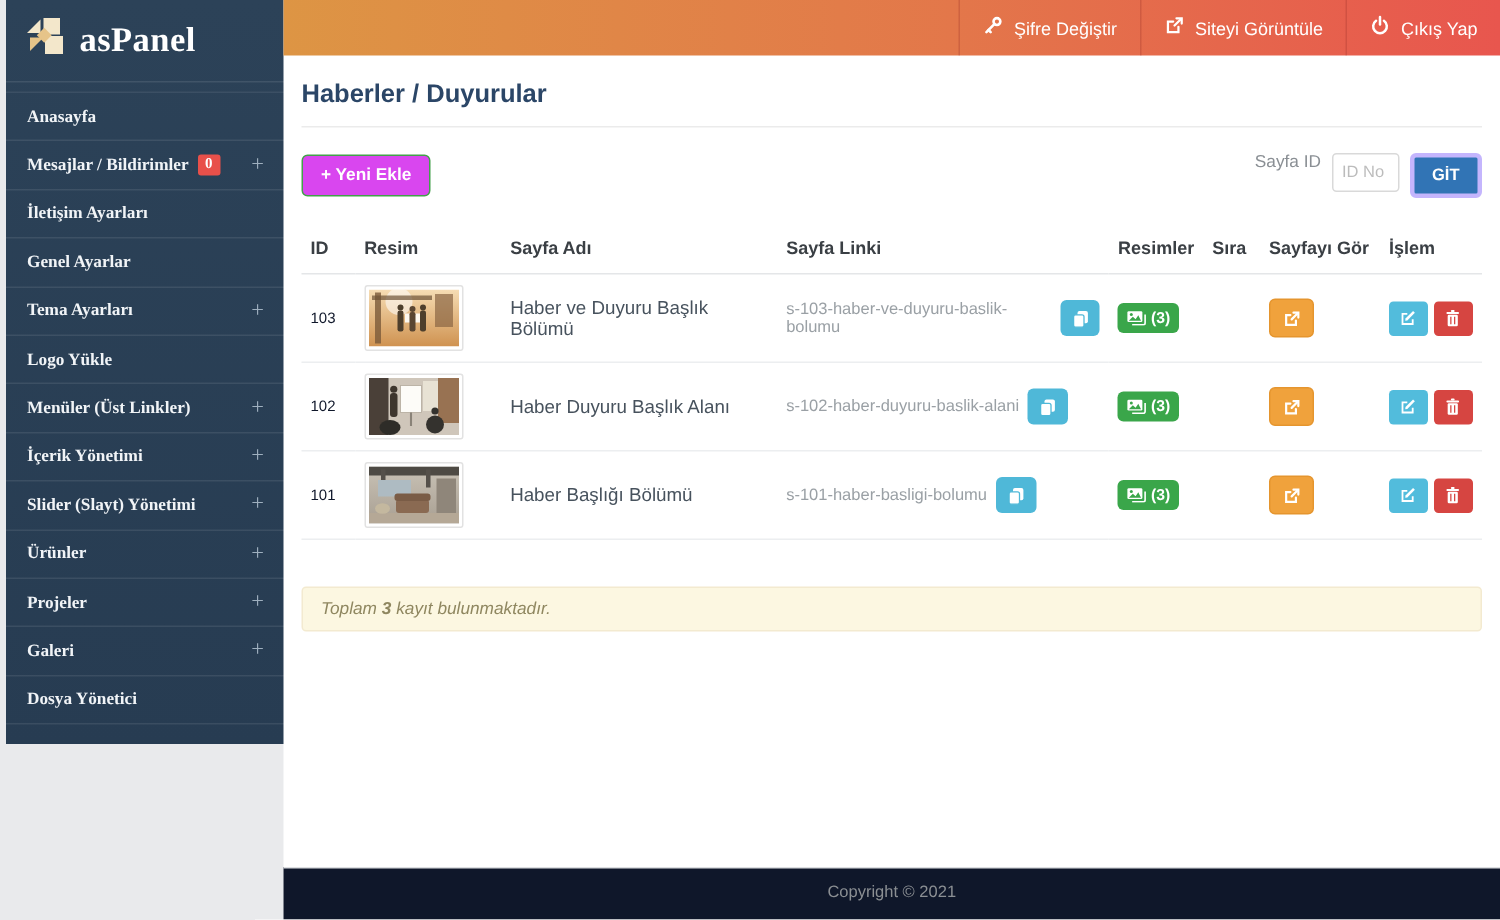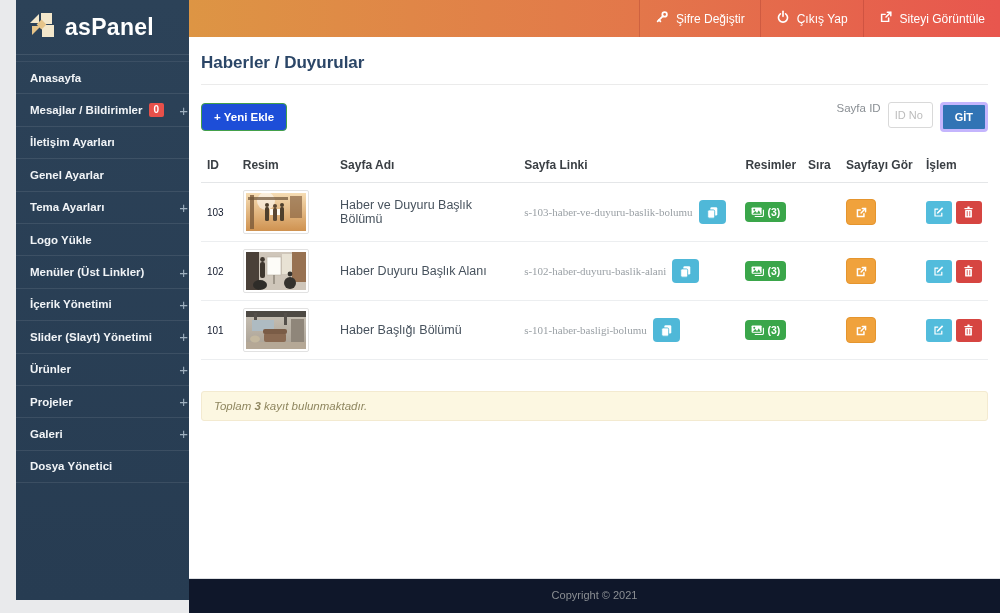--- a/index.html
+++ b/index.html
@@ -5,22 +5,23 @@
   * { margin:0; padding:0; box-sizing:border-box; }
   html,body { width:1000px; height:613px; }
   body {
     font-family:"Liberation Sans", sans-serif;
     background:#e9eaec;
     position:relative;
     overflow:hidden;
   }
   
   .sidebar {
-    position:absolute; left:16px; top:0; width:186px; height:600px;
+    position:absolute; left:4px; top:0; width:186px; height:496px;
     background:linear-gradient(180deg,#2c4258 0%,#273c52 100%);
+    font-family:Liberation Serif, serif;
   }
   .logo {
     height:55px; display:flex; align-items:center; gap:9px;
     padding:0 0 0 13px; border-bottom:1px solid rgba(255,255,255,0.10);
     cursor:pointer;
   }
   .logo-text { color:#fff; font-size:23px; font-weight:bold; letter-spacing:0.3px; }
   .nav { margin-top:6px; border-top:1px solid rgba(255,255,255,0.08); }
   .nav-item {
     display:flex; align-items:center; justify-content:space-between;
@@ -46,21 +47,21 @@
     border-left:1px solid rgba(150,45,40,0.28);
     text-align:center;
   }
   .content { padding:0 12px; }
   .page-title {
     font-size:17px; font-weight:bold; color:#2b4667;
     padding:16px 0 11px; border-bottom:1px solid #ebebeb;
   }
   .toolbar { display:flex; justify-content:space-between; align-items:center; padding:17px 0 12px; }
   .btn-add {
-    background:#1d4ed8; border:1px solid #43a04a; color:#fff;
+    background:#d946ef; border:1px solid #43a04a; color:#fff;
     font-size:11.5px; font-weight:bold; padding:7px 12px; border-radius:4px; cursor:pointer;
     font-family:"Liberation Sans", sans-serif;
   }
   .goto { display:flex; gap:7px;margin-left:28px; }
   .goto-label { color:#8a8f94; font-size:11.5px; }
   .goto-input {
     width:45px; height:26px; border:1px solid #d9d9d9; border-radius:3px;
     padding:0 6px; font-size:11px; color:#555; outline:none;
     font-family:"Liberation Sans", sans-serif;
   }
@@ -78,21 +79,21 @@
   }
   td { padding:7px 6px; border-bottom:1px solid #eceef0; vertical-align:middle; }
   .td-id { color:#0f172a; font-size:10px; }
   .thumb {
     width:66px; height:44px; border:1px solid #e2e2e2; border-radius:2px;
     background:#fff; padding:2px;
   }
   .thumb svg { width:100%; height:100%; display:block; }
   .td-name { color:#47525d; font-size:12.5px; }
   .link-cell { display:flex; align-items:center; gap:6px; }
-  .link-text { color:#9aa0a5; font-size:11px;font-family:Liberation Serif, serif; }
+  .link-text { color:#9aa0a5; font-size:11px; }
   .btn-copy {
     width:27px; height:24px; background:#4fb8d8; border:none; border-radius:4px;
     display:inline-flex; align-items:center; justify-content:center; cursor:pointer;
   }
   .btn-imgs {
     background:#3aa64a; border:none; color:#fff; font-size:10.5px; font-weight:bold;
     padding:4px 6px; border-radius:4px; display:inline-flex; align-items:center; gap:3px;
     cursor:pointer; font-family:"Liberation Sans", sans-serif;
   }
   .btn-view {
@@ -224,39 +225,39 @@
               <path d="M9 7 L3 13"></path>
               <path d="M4.6 11.4 L6.2 13"></path>
             </g>
           </svg>
       </span>
       <span>Şifre Değiştir</span>
     </div>
     <div class="topbar-btn">
       <span>
         <svg width="14" height="14" viewBox="0 0 16 16">
-            <g fill="none" stroke="#fff" stroke-width="1.9" stroke-linecap="round">
-              <path d="M5 4.4 a5.2 5.2 0 1 0 6 0"></path>
-              <line x1="8" y1="1.5" x2="8" y2="7.2"></line>
-            </g>
-          </svg>
-      </span>
-      <span>Çıkış Yap</span>
-    </div>
-    <div class="topbar-btn">
-      <span>
-        <svg width="14" height="14" viewBox="0 0 16 16">
             <g fill="none" stroke="#fff" stroke-width="1.7" stroke-linecap="round">
               <path d="M11 9 V13 H3 V5 H7"></path>
               <path d="M9.5 2.5 H13.5 V6.5"></path>
               <path d="M13 3 L8 8"></path>
             </g>
           </svg>
       </span>
       <span>Siteyi Görüntüle</span>
+    </div>
+    <div class="topbar-btn">
+      <span>
+        <svg width="14" height="14" viewBox="0 0 16 16">
+            <g fill="none" stroke="#fff" stroke-width="1.9" stroke-linecap="round">
+              <path d="M5 4.4 a5.2 5.2 0 1 0 6 0"></path>
+              <line x1="8" y1="1.5" x2="8" y2="7.2"></line>
+            </g>
+          </svg>
+      </span>
+      <span>Çıkış Yap</span>
     </div>
   </header>
 
   <div class="content">
     <h1 class="page-title">Haberler / Duyurular</h1>
 
     <div class="toolbar">
       <button class="btn-add">+ Yeni Ekle</button>
       <div class="goto">
         <span class="goto-label">Sayfa ID</span>

